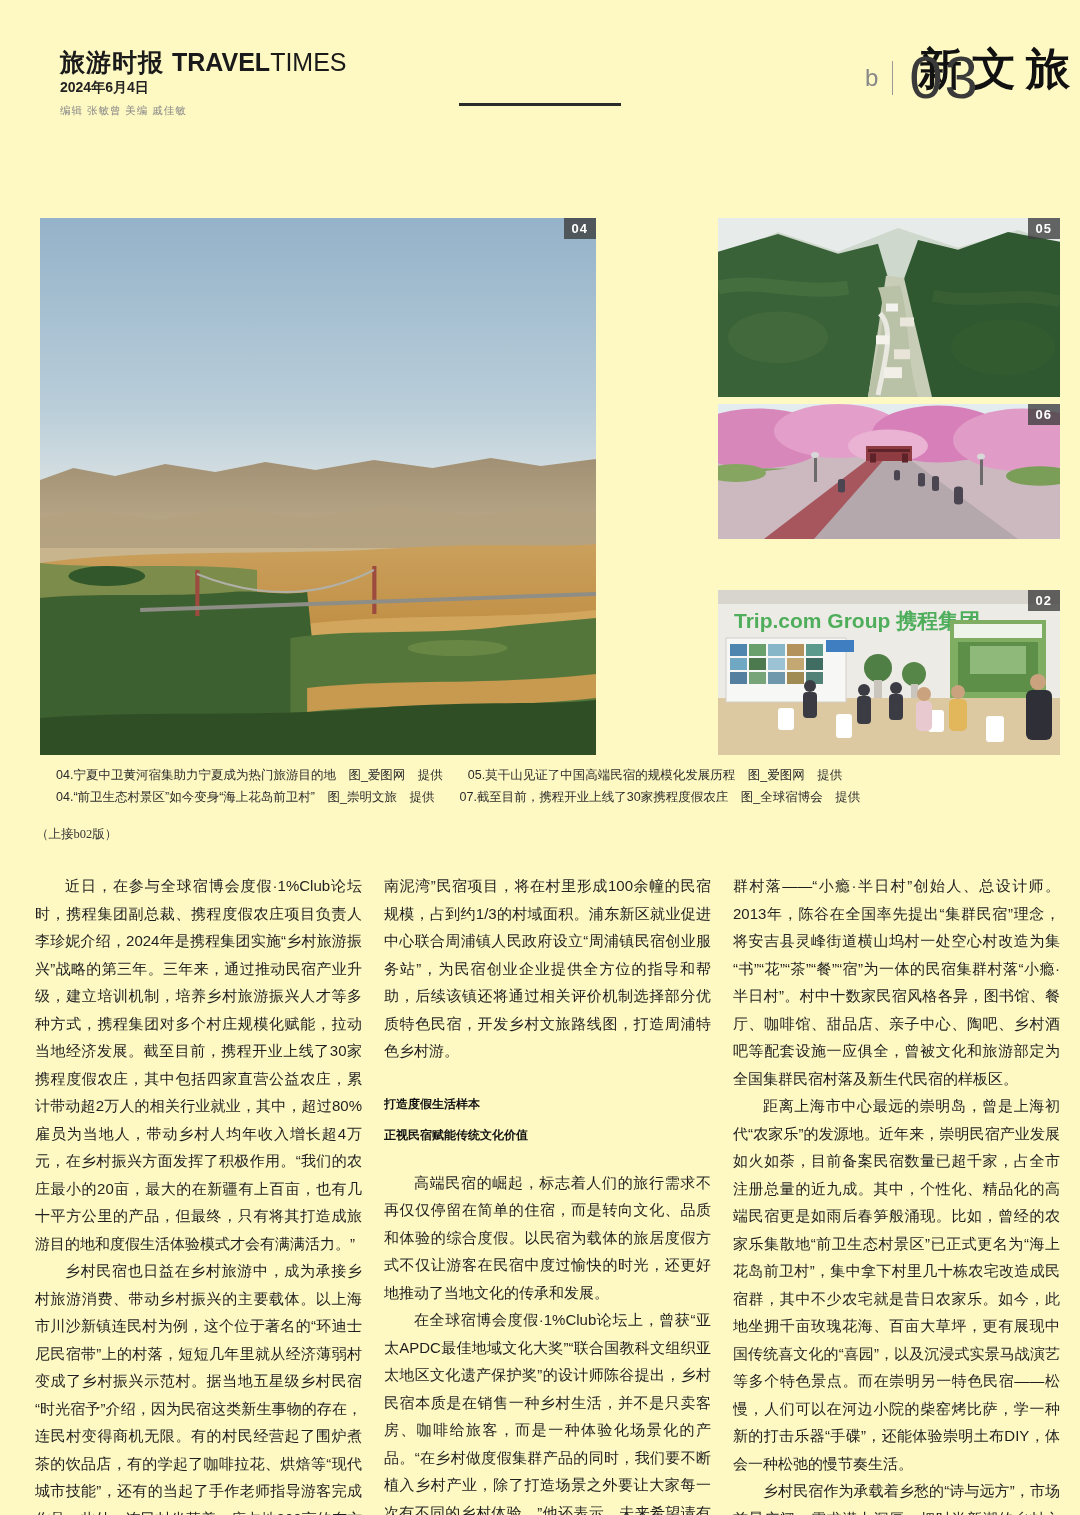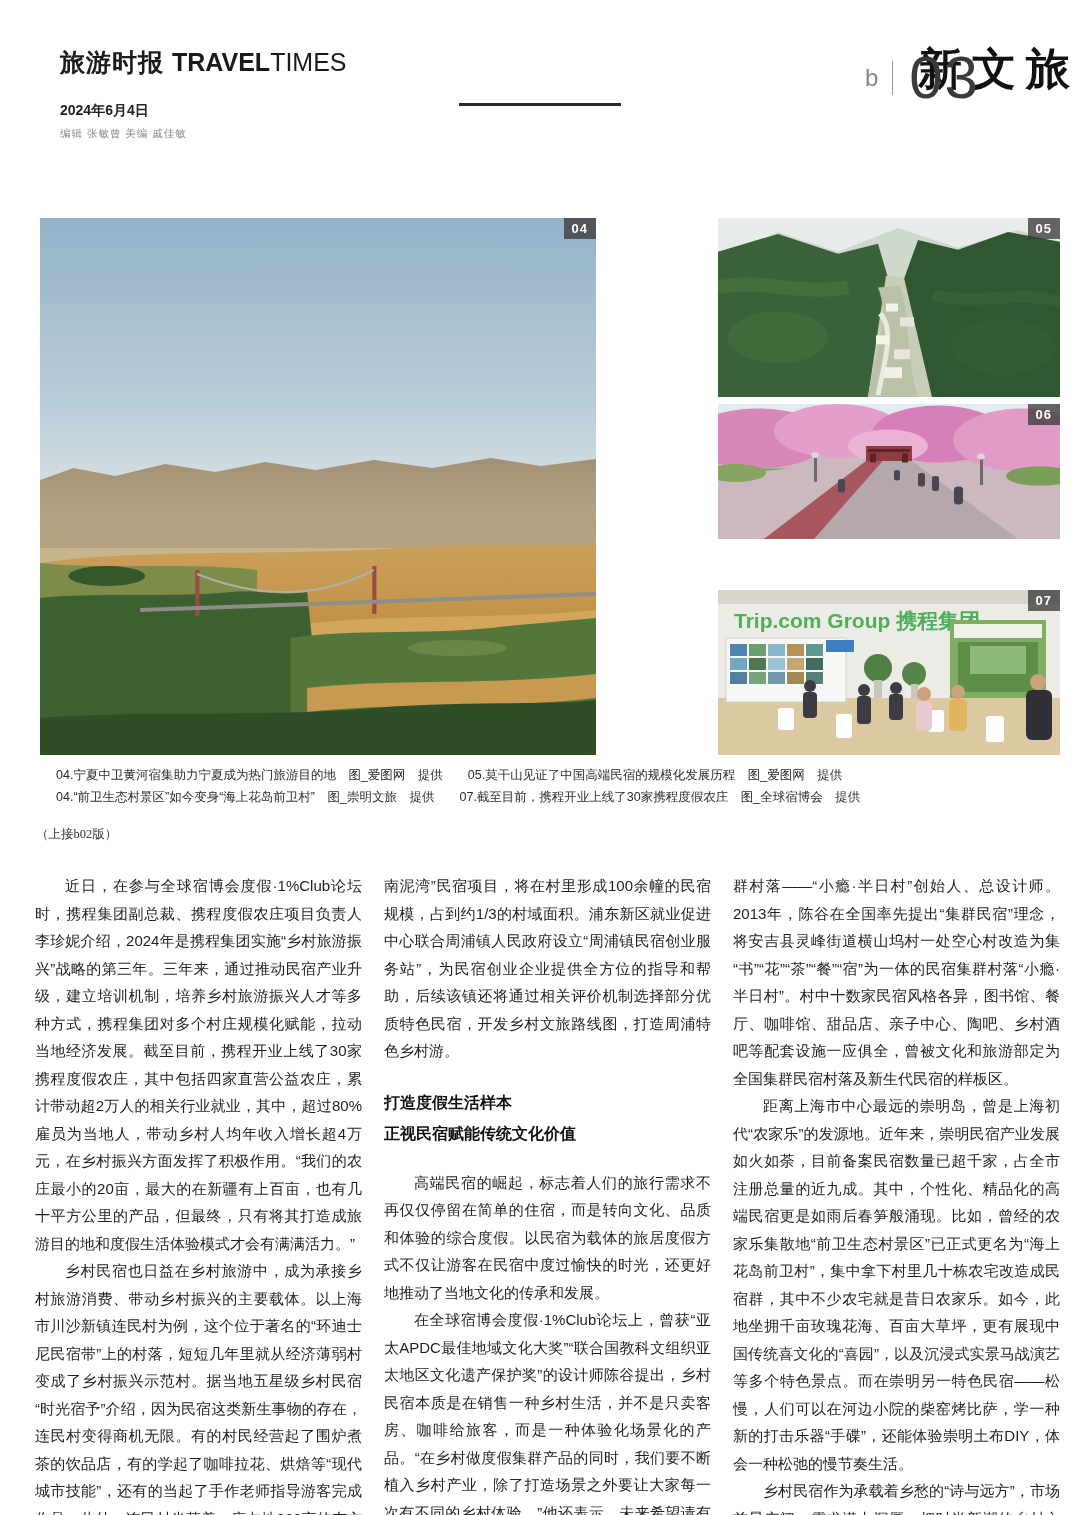--- a/index.html
+++ b/index.html
@@ -1,25 +1,25 @@
 <!DOCTYPE html>
 <html lang="zh"><head>
 <meta charset="utf-8">
 <style>
   html,body{margin:0;padding:0;background:#e8e8e8;}
   *{box-sizing:border-box;}
   body{font-family:"Liberation Sans","DejaVu Sans",sans-serif;}
-  #page{position:relative;width:1080px;height:1515px;background:#ffffff;margin:0 auto;overflow:hidden;}
+  #page{position:relative;width:1080px;height:1515px;background:#fef9c3;margin:0 auto;overflow:hidden;}
 
   
   #masthead{position:absolute;left:60px;top:46px;}
   .mh-line1{font-size:25px;font-weight:bold;color:#1a1a1a;letter-spacing:1px;white-space:nowrap;}
   .mh-line1 .en-bold{font-weight:900;margin-left:8px;letter-spacing:0;}
   .mh-line1 .en-reg{font-weight:400;letter-spacing:0;}
-  .mh-date{font-size:14px;font-weight:bold;color:#222;margin-top:23px;}
+  .mh-date{font-size:14px;font-weight:bold;color:#222;margin-top:0;}
   .mh-staff{font-size:10.5px;color:#8a8a8a;margin-top:7px;letter-spacing:1px;}
 
   #section-head{position:absolute;left:0;top:40px;width:1080px;text-align:right;pointer-events:none;}
   .sec-title{font-size:44px;font-weight:900;color:#111;letter-spacing:10px;display:inline-block;font-family:"Liberation Sans","DejaVu Sans",sans-serif;}
   .sec-underline{width:162px;height:2.5px;background:#2a2a2a;margin:4px auto 0 auto;}
 
   #pagenum{position:absolute;right:100px;top:48px;display:flex;align-items:center;}
   .pn-letter{font-size:24px;color:#888;font-weight:400;margin-right:14px;}
   .pn-bar{width:1px;height:34px;background:#999;margin-right:16px;}
   .pn-num{font-size:60px;color:#3a3a3a;font-weight:200;line-height:1;letter-spacing:2px;font-family:"Liberation Sans","DejaVu Sans",sans-serif;}
@@ -39,21 +39,21 @@
   .cap-line{font-size:12.5px;line-height:22px;white-space:nowrap;}
 
   
   #jump-note{position:absolute;left:36px;top:826px;font-size:12.5px;color:#333;font-family:"Liberation Serif","DejaVu Serif",serif;}
 
   #article{position:absolute;left:35px;top:872px;width:1025px;height:648px;display:flex;gap:22px;overflow:hidden;}
   .col{width:327px;flex:0 0 327px;overflow:hidden;}
   .col p{margin:0;font-size:15px;line-height:27.5px;color:#1f1f1f;text-align:justify;
          font-family:"Liberation Sans","DejaVu Sans",sans-serif;}
   .col p.indent{text-indent:2em;}
-  .subhead{font-size:16px;font-weight:900;color:#111;line-height:31px;margin:24px 0 18px 0;font-family:Liberation Mono, monospace;}
+  .subhead{font-size:12px;font-weight:900;color:#111;line-height:31px;margin:24px 0 18px 0;}
 </style>
 </head>
 <body>
 
 <div id="page">
 
   <div id="masthead">
     <div class="mh-line1">
       <span>旅游时报</span><span class="en-bold">TRAVEL</span><span class="en-reg">TIMES</span>
     </div>
@@ -216,21 +216,21 @@
       </g>
       <g>
         <circle cx="240" cy="102" r="7" fill="#caa27e"></circle>
           <rect x="231" y="109" width="18" height="32" rx="5" fill="#e2b75c"></rect>
         <circle cx="206" cy="104" r="7" fill="#caa27e"></circle>
           <rect x="198" y="111" width="16" height="30" rx="5" fill="#e8c9cf"></rect>
         <circle cx="320" cy="92" r="8" fill="#caa27e"></circle>
           <rect x="308" y="100" width="26" height="50" rx="6" fill="#2f2f38"></rect>
       </g>
     </svg>
-    <span class="badge">07</span>
+    <span class="badge">02</span>
   </div>
 
   <div id="captions">
     <div class="cap-line">04.宁夏中卫黄河宿集助力宁夏成为热门旅游目的地　图_爱图网　提供　　05.莫干山见证了中国高端民宿的规模化发展历程　图_爱图网　提供</div>
     <div class="cap-line">04.“前卫生态村景区”如今变身“海上花岛前卫村”　图_崇明文旅　提供　　07.截至目前，携程开业上线了30家携程度假农庄　图_全球宿博会　提供</div>
   </div>
 
   <div id="jump-note">（上接b02版）</div>
 
   <div id="article">

